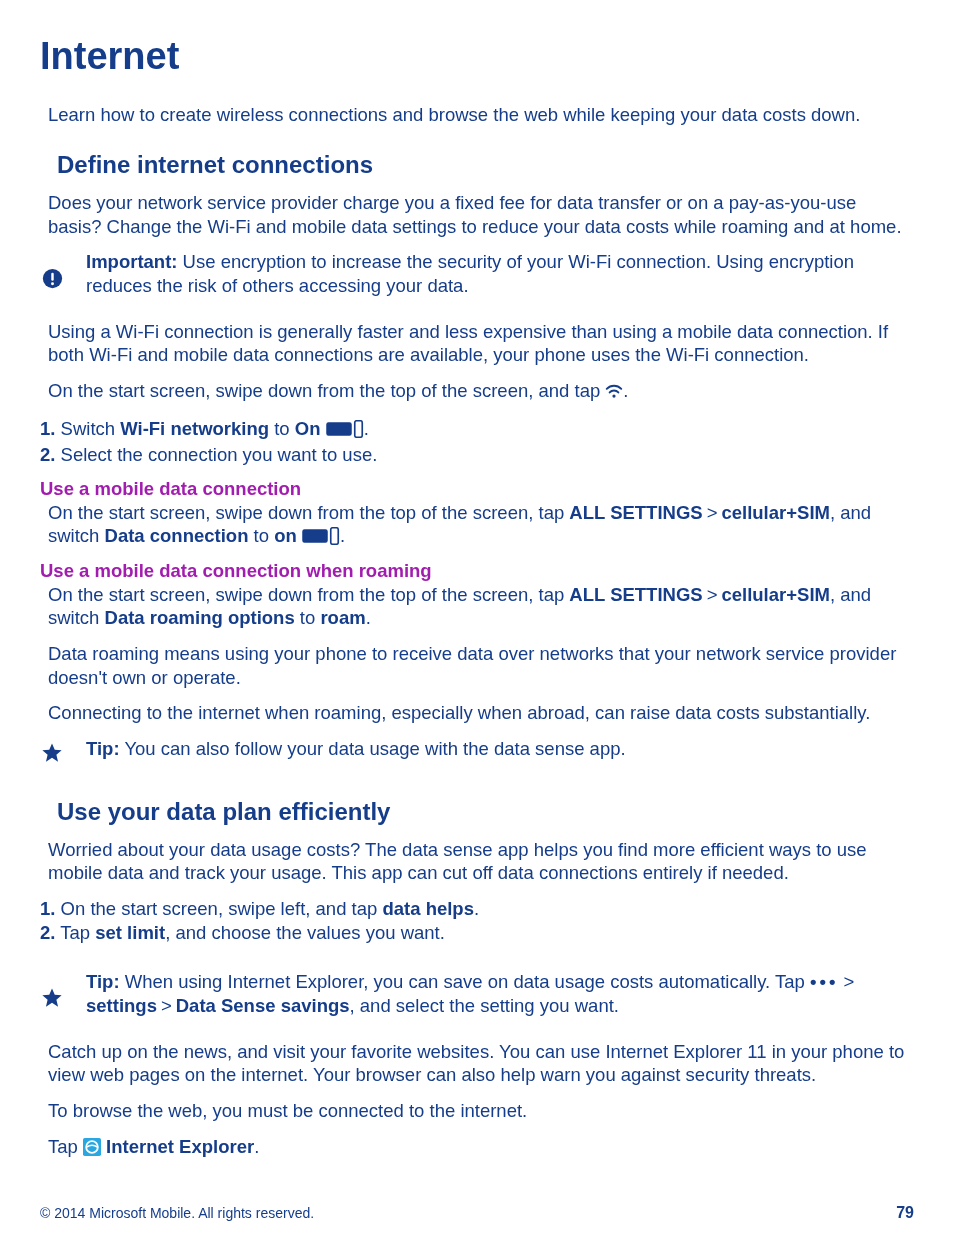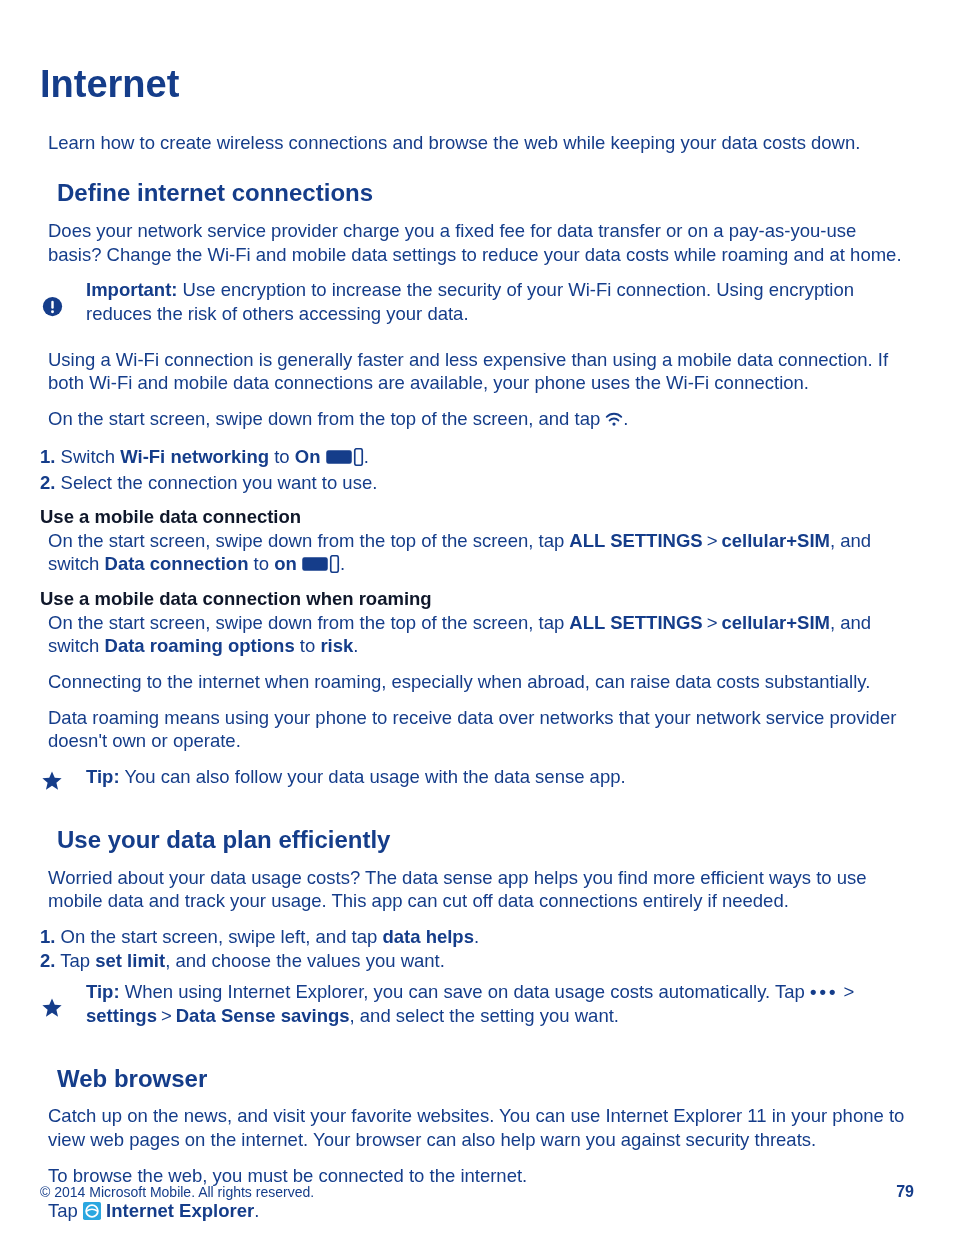--- a/index.html
+++ b/index.html
@@ -10,58 +10,58 @@
     padding: 0;
     width: 954px;
     height: 1258px;
     background: #fff;
     color: #153d8a;
     font-size: 18.5px;
     line-height: 1.28;
     position: relative;
   }
   .page {
-    padding: 60px 40px 0 40px;
+    padding: 32px 40px 0 40px;
   }
   h1 {
     font-size: 38px;
     font-weight: 700;
     margin: 0 0 22px 0;
     color: #153d8a;
   }
   h2 {
     font-size: 24px;
     font-weight: 700;
     margin: 24px 0 10px 17px;
     color: #153d8a;
   }
   p { margin: 0 0 12px 8px; }
   .subhead {
     font-weight: 700;
     margin: 8px 0 0 0;
-    color: #0f172a;
+    color: #a21caf;
   }
   .callout {
     display: flex;
     align-items: center;
     gap: 14px;
     margin: 8px 0 10px 0;
   }
   .callout .icon-col {
     flex: 0 0 24px;
     display: flex;
     justify-content: center;
     padding-top: 2px;
   }
   .callout .text-col { flex: 1; }
   .bold { font-weight: 700; }
   .list-line { margin: 0; }
   .footer {
     position: absolute;
-    bottom: 56px;
+    bottom: 35px;
     left: 40px;
     right: 40px;
     display: flex;
     justify-content: space-between;
     align-items: flex-end;
     font-size: 14px;
     color: #153d8a;
   }
   .page-num {
     font-size: 16px;
@@ -120,60 +120,59 @@
 
   <p class="list-line" style="margin-bottom:10px;"><span class="bold">2.</span><span> Select the connection you want to use.</span></p>
 
   <p class="subhead">Use a mobile data connection</p>
   <p style="margin-bottom:8px;"><span>On the start screen, swipe down from the top of the screen, tap </span><span class="bold">ALL SETTINGS</span><span class="chev">&gt;</span><span class="bold">cellular+SIM</span><span>, and switch </span><span class="bold">Data connection</span><span> to </span><span class="bold">on</span><span> </span><span class="inline-icon"><svg width="38" height="18" viewBox="0 0 50 24">
           <rect x="1" y="4" width="32" height="16" rx="2" fill="#153d8a" stroke="#153d8a" stroke-width="2"></rect>
           <rect x="38" y="1" width="10" height="22" rx="2.5" fill="#fff" stroke="#153d8a" stroke-width="2.2"></rect>
         </svg></span><span>.</span></p>
 
   <p class="subhead">Use a mobile data connection when roaming</p>
-  <p><span>On the start screen, swipe down from the top of the screen, tap </span><span class="bold">ALL SETTINGS</span><span class="chev">&gt;</span><span class="bold">cellular+SIM</span><span>, and switch </span><span class="bold">Data roaming options</span><span> to </span><span class="bold">risk</span><span>.</span></p>
+  <p><span>On the start screen, swipe down from the top of the screen, tap </span><span class="bold">ALL SETTINGS</span><span class="chev">&gt;</span><span class="bold">cellular+SIM</span><span>, and switch </span><span class="bold">Data roaming options</span><span> to </span><span class="bold">roam</span><span>.</span></p>
 
+  <p>Data roaming means using your phone to receive data over networks that your network service provider doesn't own or operate.</p>
   <p>Connecting to the internet when roaming, especially when abroad, can raise data costs substantially.</p>
-  <p>Data roaming means using your phone to receive data over networks that your network service provider doesn't own or operate.</p>
 
   <div class="callout">
     <div class="icon-col">
       <span>
         <svg width="22" height="22" viewBox="0 0 24 24">
             <polygon points="12,1.5 15,8.5 22.5,9 16.8,13.8 18.6,21.5 12,17.3 5.4,21.5 7.2,13.8 1.5,9 9,8.5" fill="#153d8a"></polygon>
           </svg>
       </span>
     </div>
     <div class="text-col">
       <p><span class="bold">Tip:</span><span> You can also follow your data usage with the data sense app.</span></p>
     </div>
   </div>
 
   <h2>Use your data plan efficiently</h2>
 
   <p>Worried about your data usage costs? The data sense app helps you find more efficient ways to use mobile data and track your usage. This app can cut off data connections entirely if needed.</p>
 
   <p class="list-line"><span class="bold">1.</span><span> On the start screen, swipe left, and tap </span><span class="bold">data helps</span><span>.</span></p>
 
-  <p class="list-line" style="margin-bottom:8px;"><span class="bold">2.</span><span> Tap </span><span class="bold">set limit</span><span>, and choose the values you want.</span></p>
+  <p class="list-line" style="margin-bottom:26px;"><span class="bold">2.</span><span> Tap </span><span class="bold">set limit</span><span>, and choose the values you want.</span></p>
 
   <div class="callout">
     <div class="icon-col">
       <span>
         <svg width="22" height="22" viewBox="0 0 24 24">
             <polygon points="12,1.5 15,8.5 22.5,9 16.8,13.8 18.6,21.5 12,17.3 5.4,21.5 7.2,13.8 1.5,9 9,8.5" fill="#153d8a"></polygon>
           </svg>
       </span>
     </div>
     <div class="text-col">
       <p><span class="bold">Tip:</span><span> When using Internet Explorer, you can save on data usage costs automatically. Tap </span><span style="letter-spacing:3px;font-weight:700;">•••</span><span>  &gt; </span><span class="bold">settings</span><span class="chev">&gt;</span><span class="bold">Data Sense savings</span><span>, and select the setting you want.</span></p>
     </div>
   </div>
 
-  <h2>Web browser</h2>
 
   <p>Catch up on the news, and visit your favorite websites. You can use Internet Explorer 11 in your phone to view web pages on the internet. Your browser can also help warn you against security threats.</p>
 
   <p>To browse the web, you must be connected to the internet.</p>
 
   <p><span>Tap </span><span class="inline-icon"><svg width="18" height="18" viewBox="0 0 20 20">
           <rect x="0" y="0" width="20" height="20" rx="2" fill="#2aa7e0"></rect>
           <circle cx="10" cy="10" r="6.5" fill="none" stroke="#fff" stroke-width="2"></circle>
           <path d="M4 10 Q10 6 16 10" fill="none" stroke="#fff" stroke-width="1.8"></path>
         </svg></span> <span class="bold">Internet Explorer</span><span>.</span></p>

